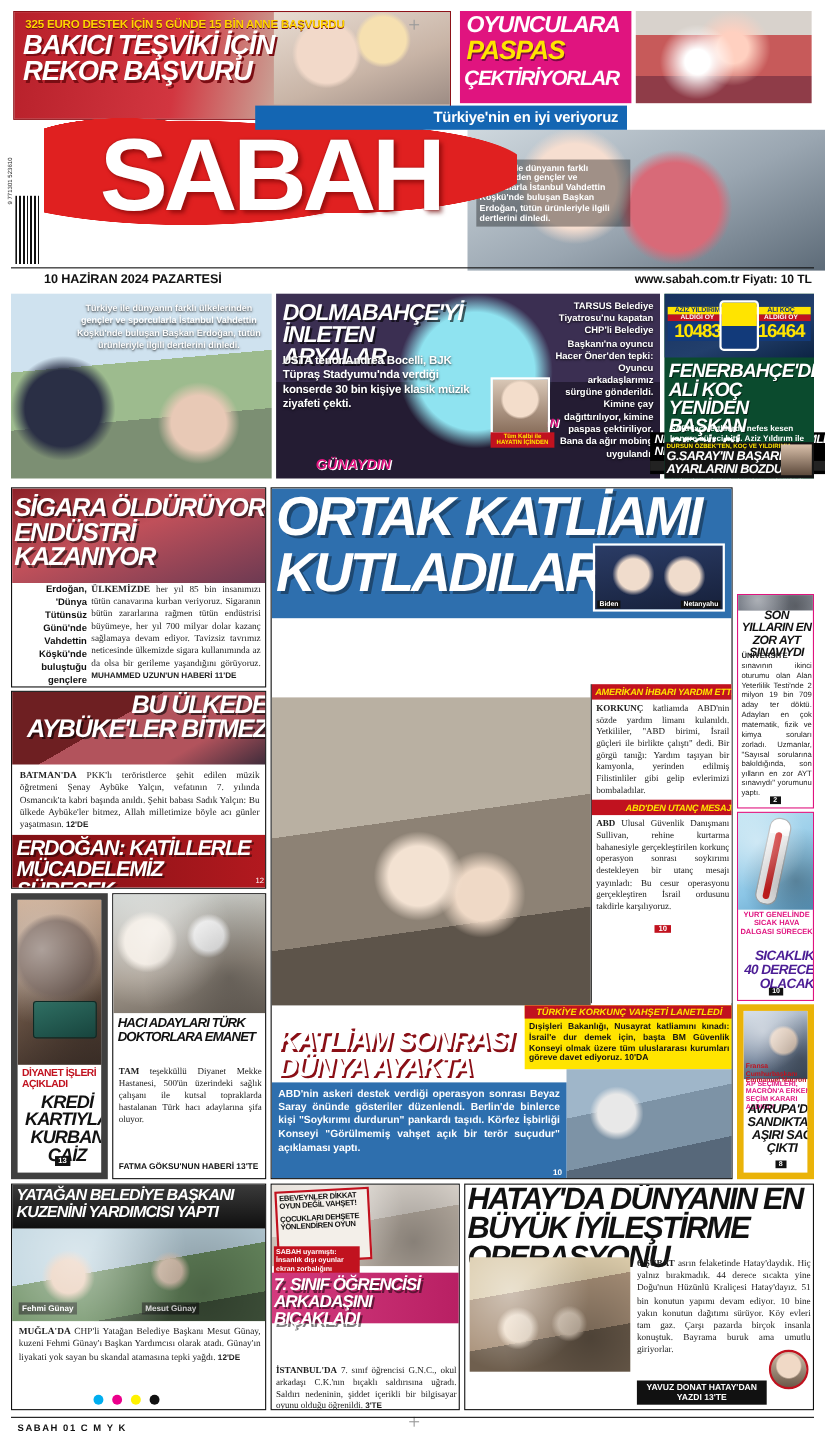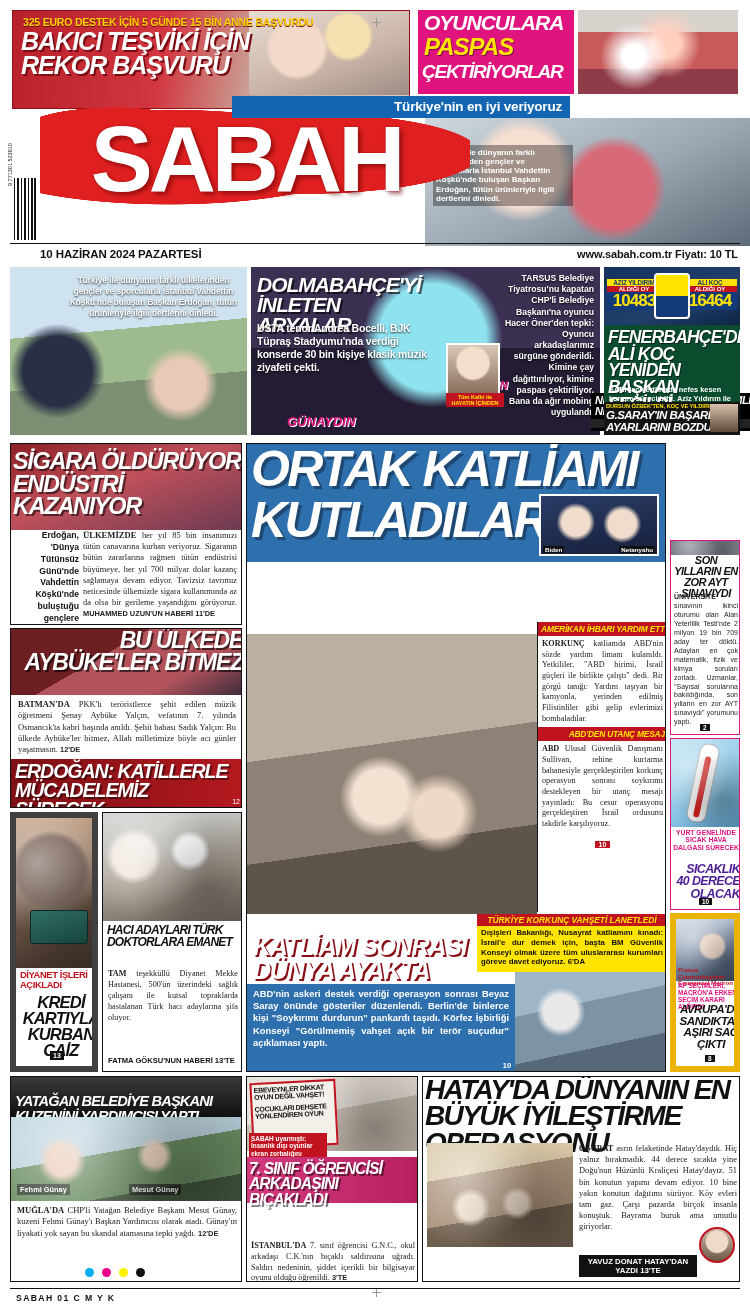--- a/index.html
+++ b/index.html
@@ -304,21 +304,21 @@
   #haci .by{position:absolute;left:5px;bottom:6px;width:132px;font-size:7.6px;
     font-weight:bold;color:#111;font-family:"Liberation Sans",sans-serif;}
 
   #yatagan{
     position:absolute; left:10px; top:1076px; width:232px; height:206px;
     border:1px solid #111; background:#fff; overflow:hidden;
   }
   #yatagan .hbar{position:absolute;left:0;top:0;width:232px;height:40px;
     background:linear-gradient(180deg,#3a3a3a,#0f0f0f);}
   #yatagan .hbar .t{color:#fff;font-size:14.6px;font-weight:bold;font-style:italic;
-    line-height:1;letter-spacing:-.8px;padding:17px 4px;}
+    line-height:1;letter-spacing:-.8px;padding:3px 4px;}
   #yatagan .ph{position:absolute;left:0;top:40px;width:232px;height:84px;
     background:
       radial-gradient(circle at 22% 52%,#e9cdb8 0 8%,rgba(233,205,184,0) 13%),
       radial-gradient(circle at 62% 46%,#efd6c0 0 7%,rgba(239,214,192,0) 12%),
       linear-gradient(170deg,#bcd3de 0 42%,#6c8f63 42% 78%,#44583f 78% 100%);}
   #yatagan .nm{position:absolute;background:rgba(20,20,20,.6);color:#fff;
     font-size:7.4px;font-weight:bold;padding:1px 3px;}
   #yatagan .body{position:absolute;left:6px;top:128px;width:220px;font-size:8.5px;
     line-height:1.35;color:#222;text-align:justify;}
   #yatagan .dots{position:absolute;left:74px;bottom:4px;display:flex;gap:8px;}
@@ -656,21 +656,21 @@
       </div>
       <div class="rhead">ABD'DEN UTANÇ MESAJI</div>
       <div class="rbody serif">
         <b>ABD</b><span> Ulusal Güvenlik Danışmanı Sullivan, rehine kurtarma bahanesiyle gerçekleştirilen korkunç operasyon sonrası soykırımı destekleyen bir utanç mesajı yayınladı: Bu cesur operasyonu gerçekleştiren İsrail ordusunu takdirle karşılıyoruz.</span>
       </div>
       <div class="center"><span class="pg10">10</span></div>
     </div>
 
     <div class="yellowbox">
       <div class="t">TÜRKİYE KORKUNÇ VAHŞETİ LANETLEDİ</div>
-      <div class="b">Dışişleri Bakanlığı, Nusayrat katliamını kınadı: İsrail'e dur demek için, başta BM Güvenlik Konseyi olmak üzere tüm uluslararası kurumları göreve davet ediyoruz. 6'DA</div>
+      <div class="b">Dışişleri Bakanlığı, Nusayrat katliamını kınadı: İsrail'e dur demek için, başta BM Güvenlik Konseyi olmak üzere tüm uluslararası kurumları göreve davet ediyoruz. 10'DA</div>
     </div>
 
     <div class="redhl">
       <div class="t">KATLİAM SONRASI DÜNYA AYAKTA</div>
     </div>
 
     <div class="protest"></div>
     <div class="bluebox">
       <div class="b">ABD'nin askeri destek verdiği operasyon sonrası Beyaz Saray önünde gösteriler düzenlendi. Berlin'de binlerce kişi "Soykırımı durdurun" pankardı taşıdı. Körfez İşbirliği Konseyi "Görülmemiş vahşet açık bir terör suçudur" açıklaması yaptı.</div>
       <div class="pg">10</div>

